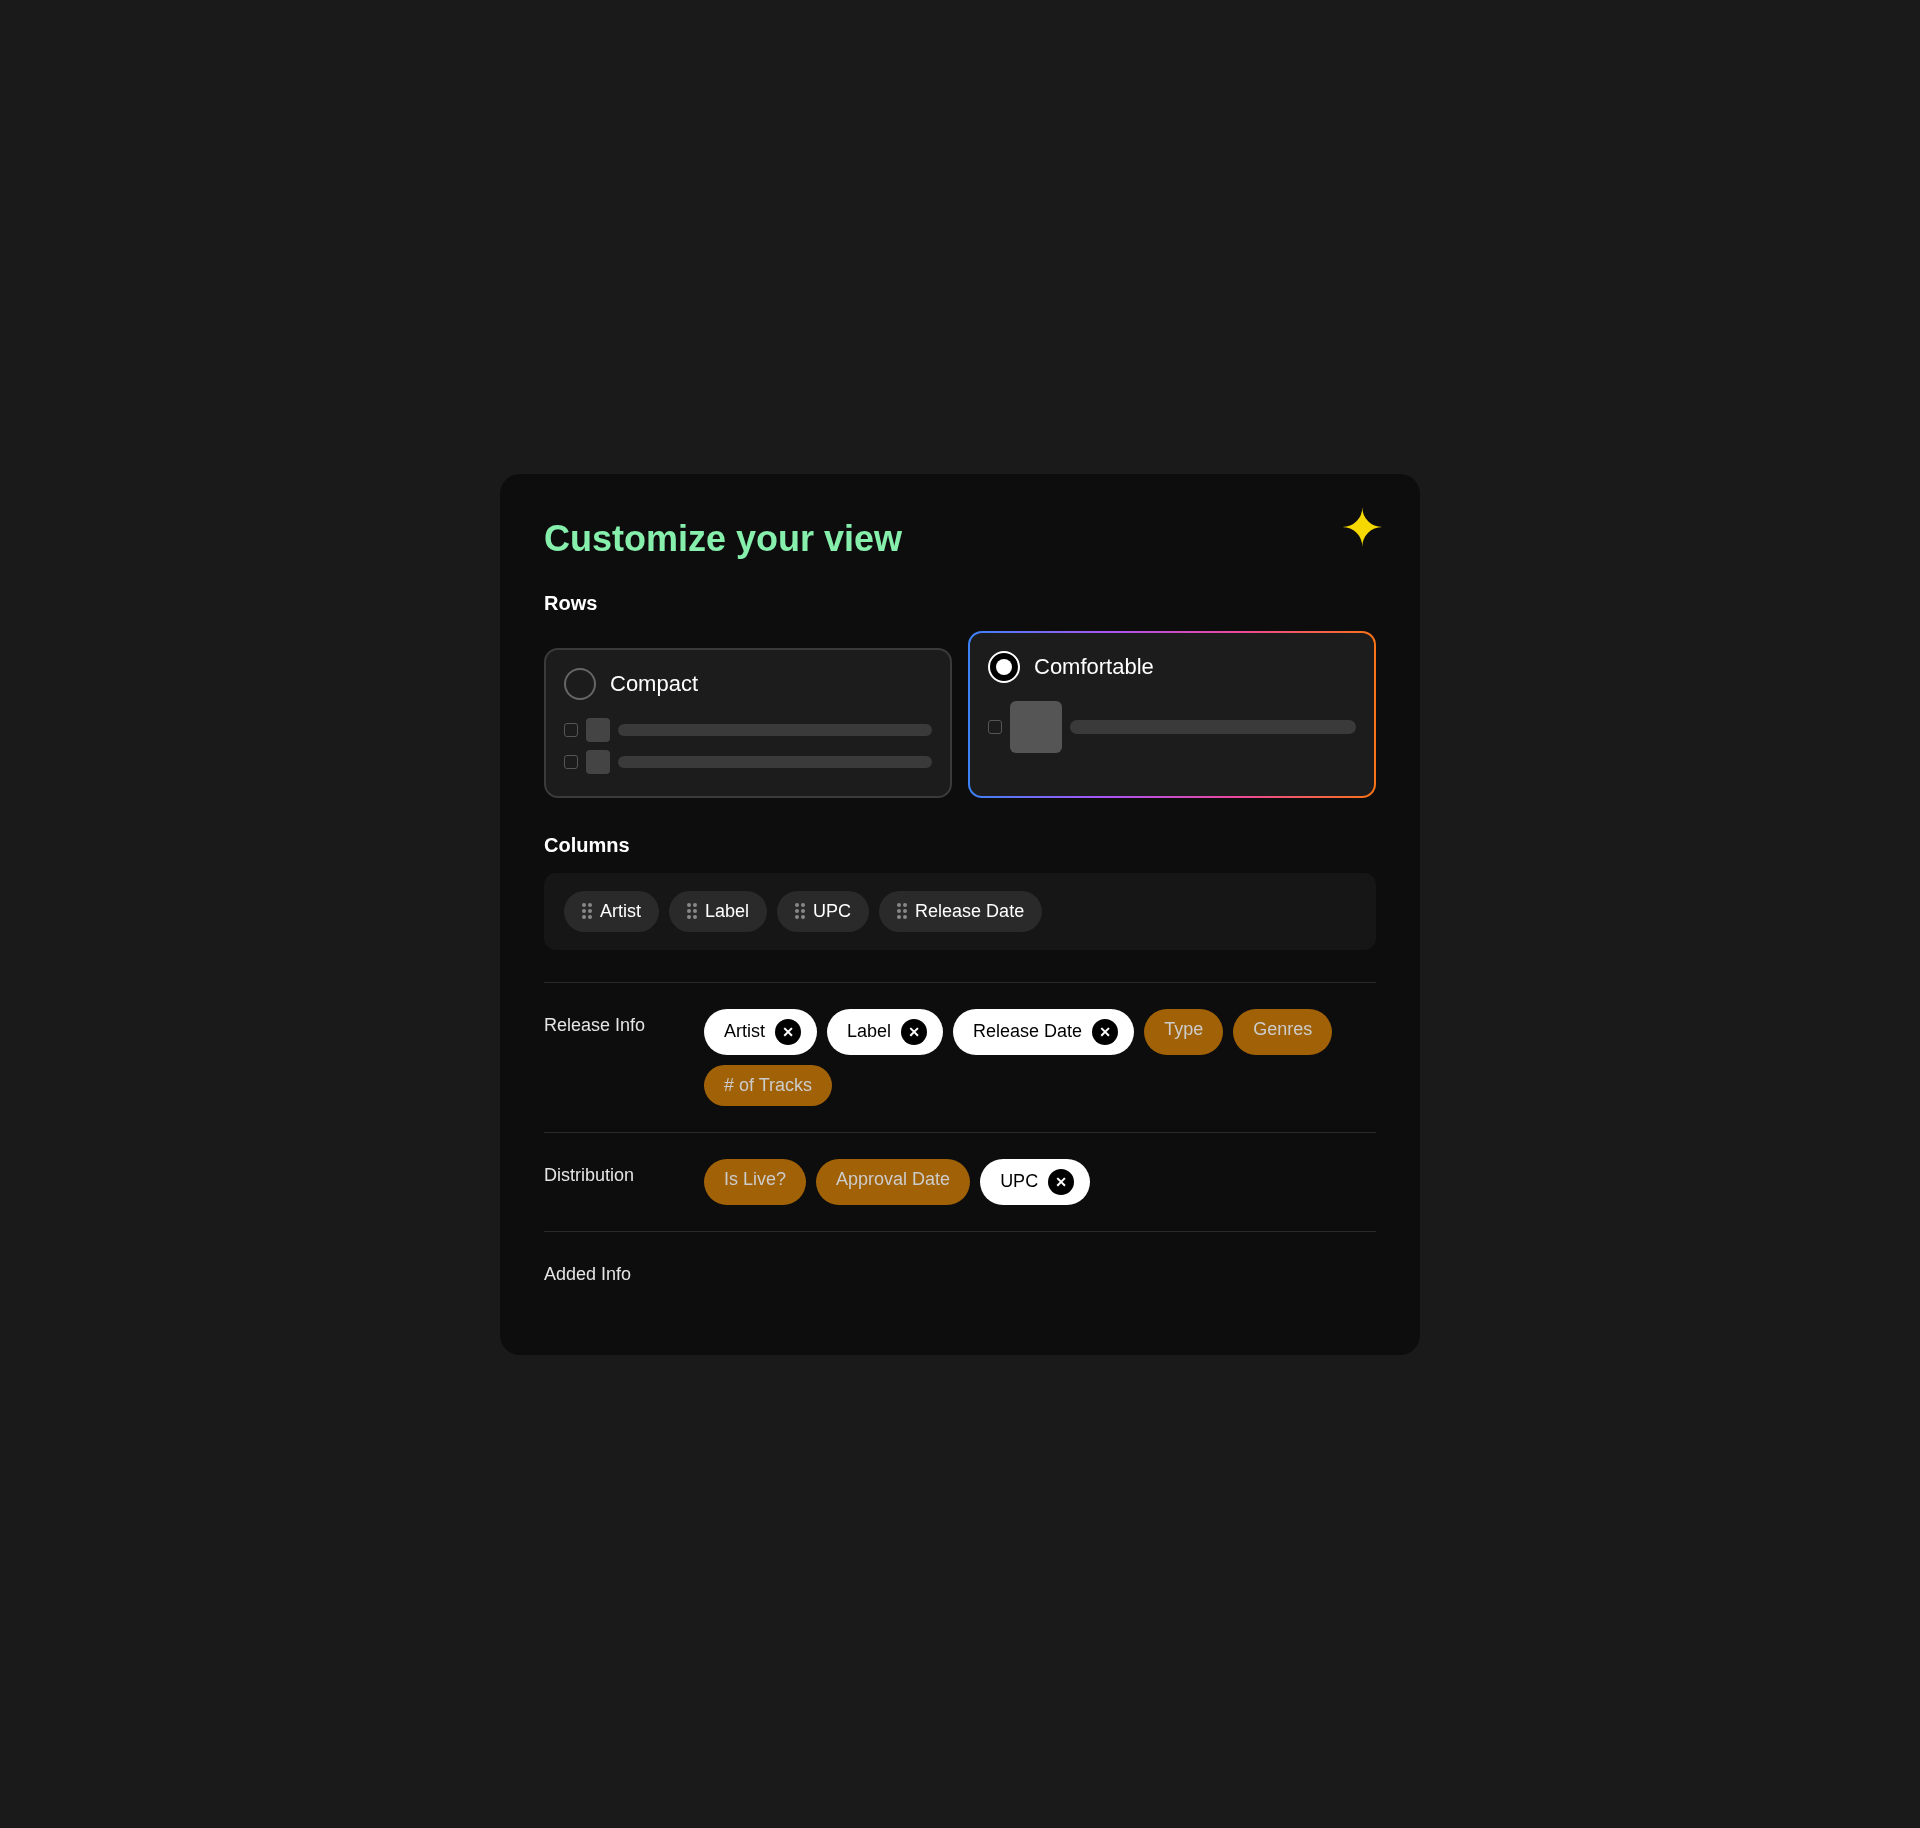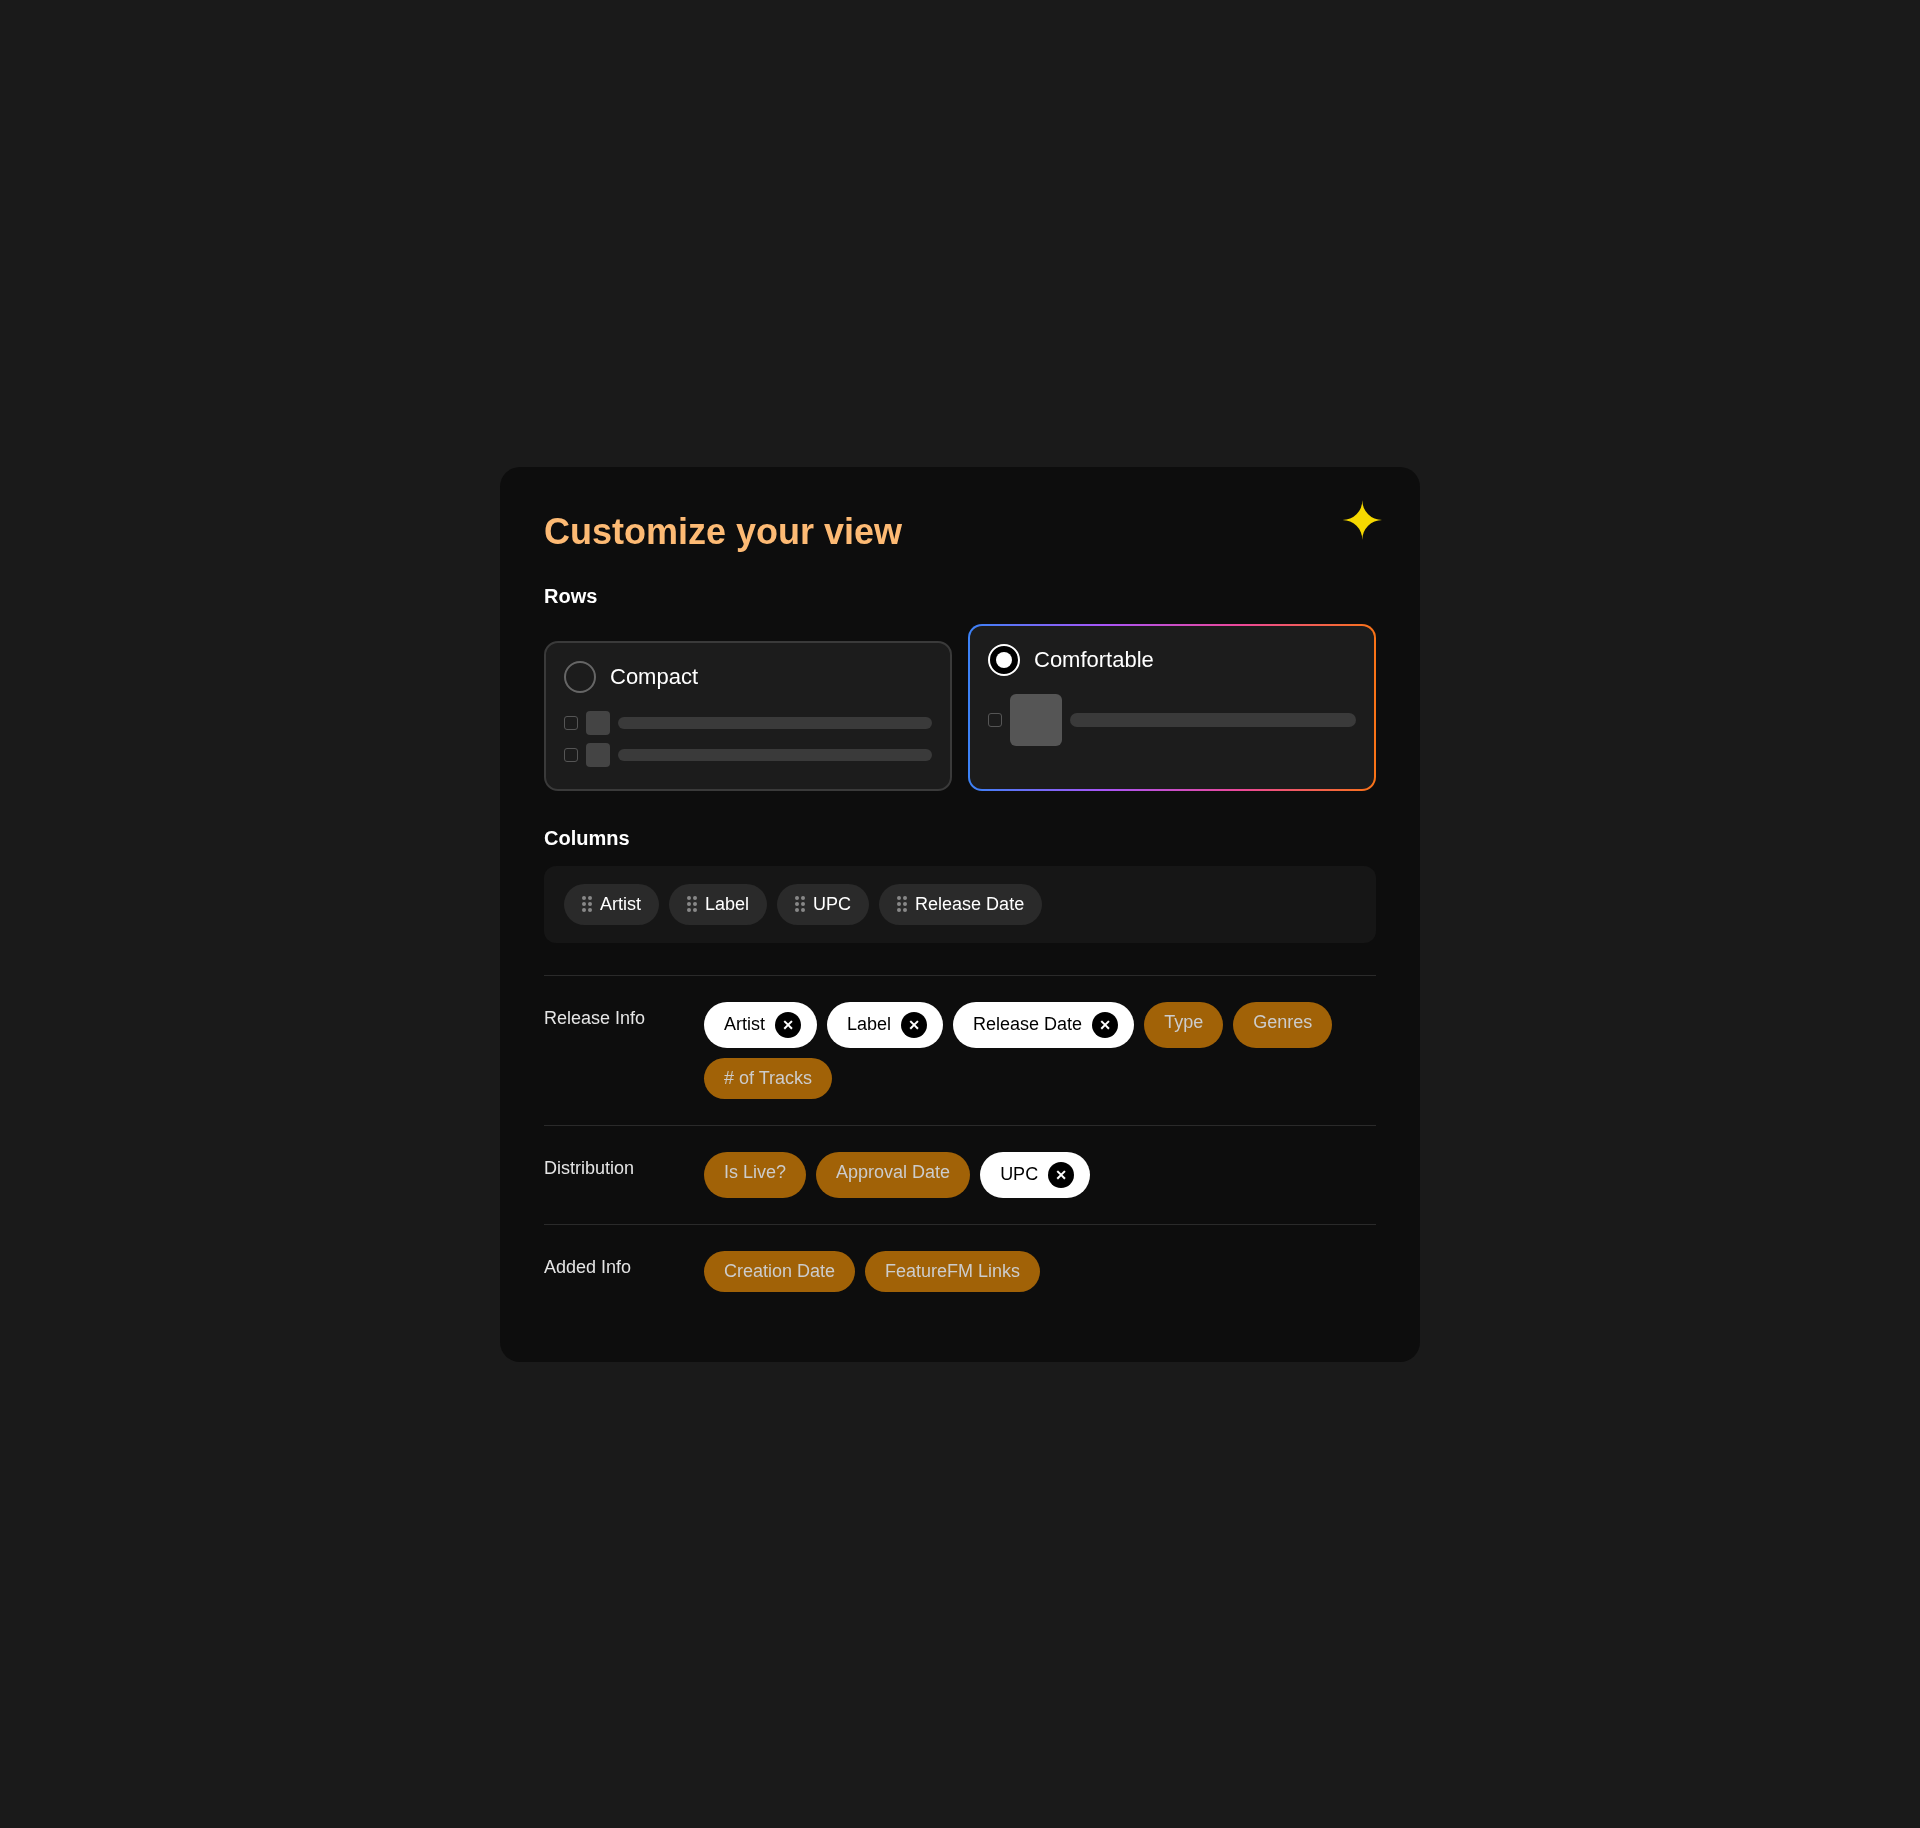--- a/index.html
+++ b/index.html
@@ -31,21 +31,21 @@
       top: 28px;
       right: 36px;
       font-size: 52px;
       color: #f5d800;
       line-height: 1;
     }
 
     .title {
       font-size: 36px;
       font-weight: 700;
-      color: #fdba74;
+      color: #86efac;
       margin-bottom: 32px;
     }
 
     .section-label {
       font-size: 20px;
       font-weight: 600;
       color: #ffffff;
       margin-bottom: 16px;
     }
 
@@ -427,25 +427,15 @@
 
       <div class="chip-active">
         <span>UPC</span>
         <div class="close-btn">✕</div>
       </div>
     </div>
   </div>
 
   <div class="section-row">
     <div class="section-row-label">Added Info</div>
-    <div class="chips-area">
-
-      <div class="chip-inactive">
-        <span>Creation Date</span>
-      </div>
-
-      <div class="chip-inactive">
-        <span>FeatureFM Links</span>
-      </div>
-    </div>
   </div>
 
 </div>
 
 </body></html>

